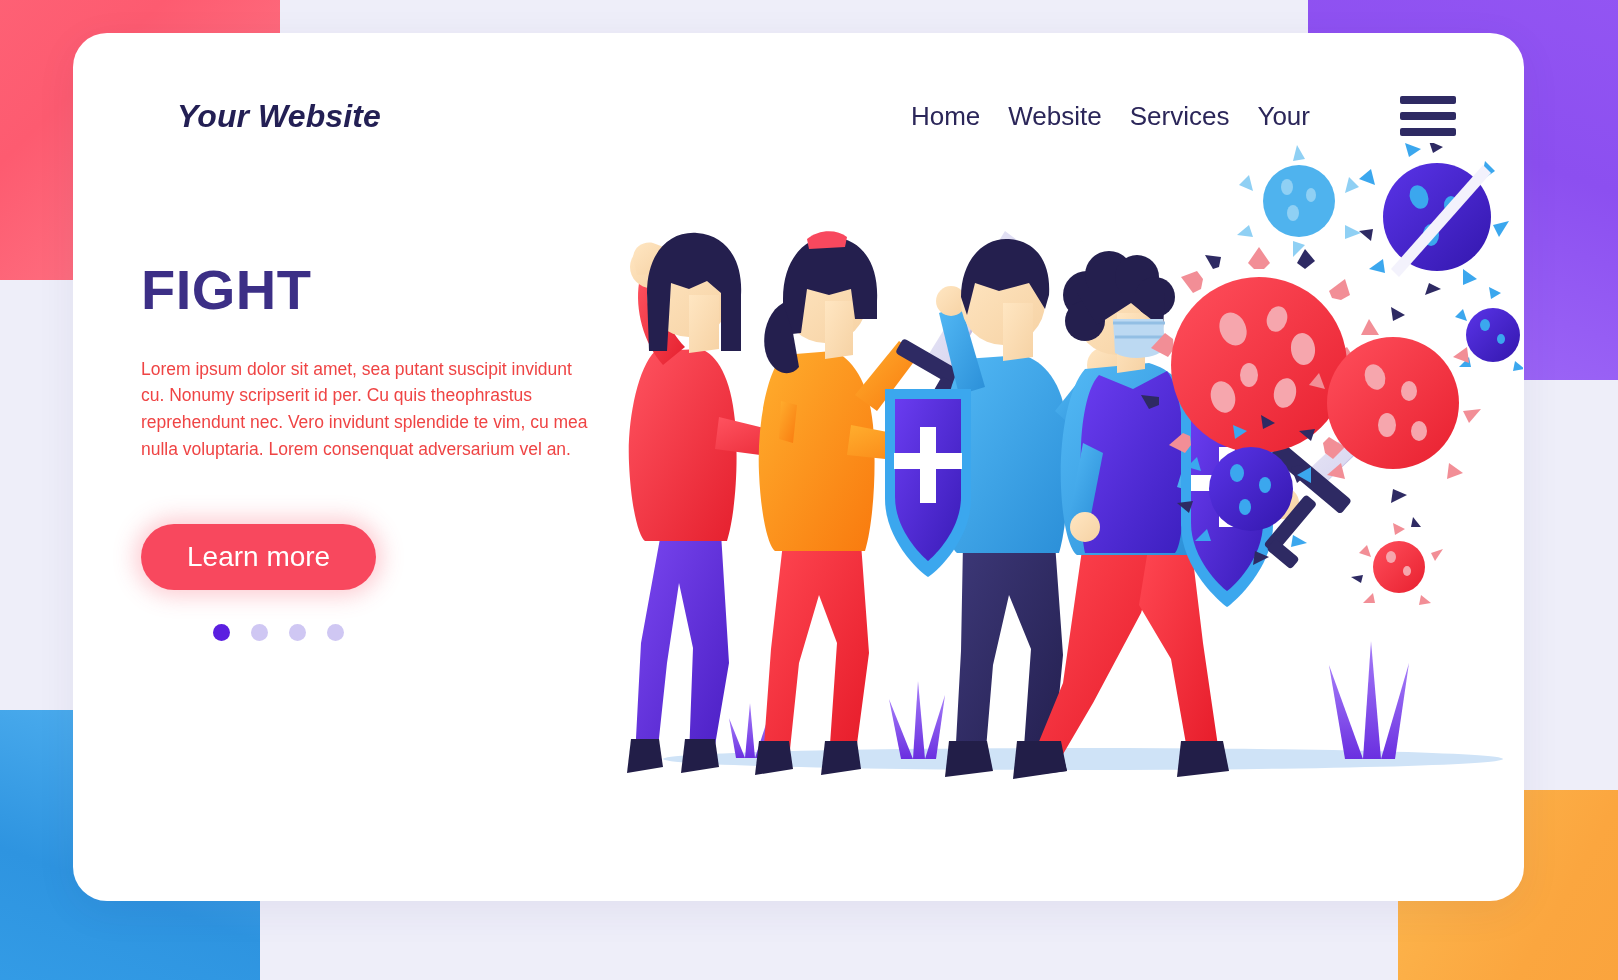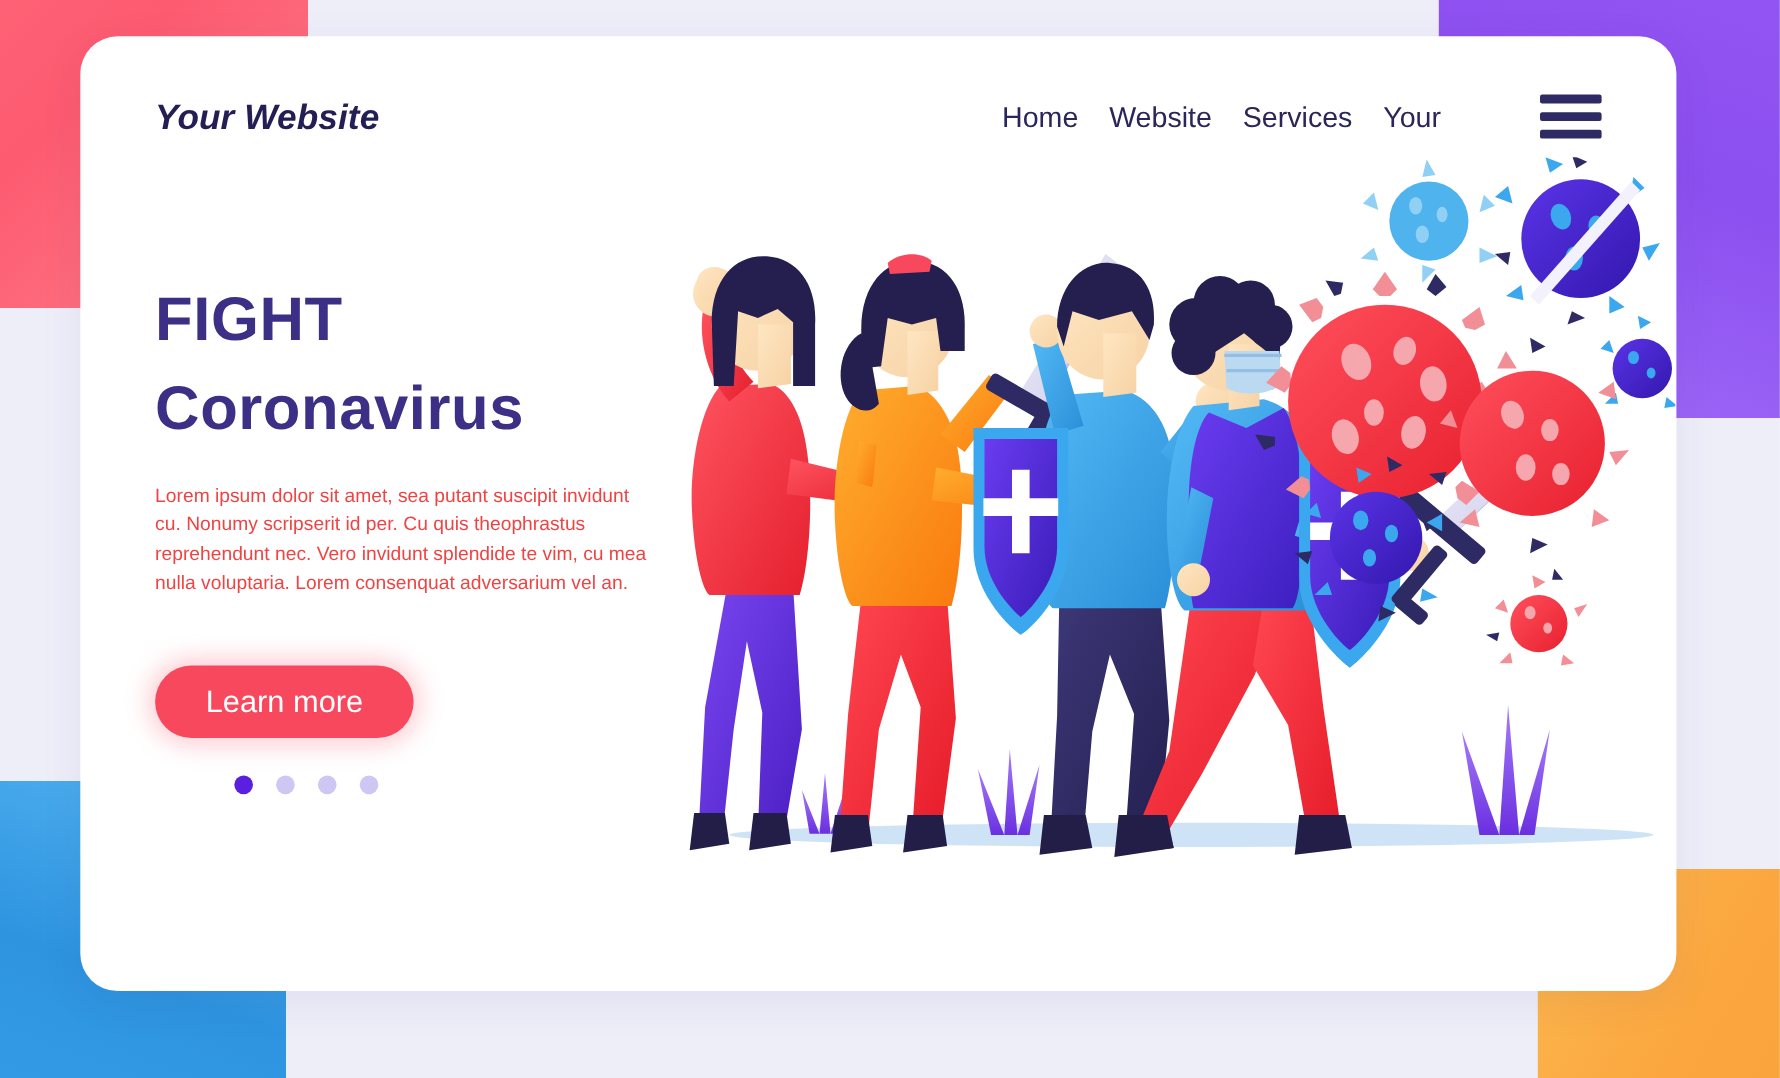--- a/index.html
+++ b/index.html
@@ -44,23 +44,23 @@
     width: 1451px; height: 868px;
     background: #ffffff;
     border-radius: 34px;
     box-shadow: 0 10px 40px rgba(60,40,120,0.07);
     overflow: hidden;
   }
 
   
   #header {
     position: absolute;
-    left: 0; top: 8px; right: 0; height: 130px;
+    left: 0; top: 18px; right: 0; height: 130px;
     display: flex; align-items: center;
-    padding: 0 68px 0 68px;
+    padding: 0 68px 0 104px;
   }
   #logo {
     font-size: 32px; font-weight: bold; font-style: italic;
     color: #231f54; letter-spacing: .1px;
     white-space: nowrap;
   }
   #nav {
     margin-left: auto;
     display: flex; align-items: center; gap: 28px;
   }
@@ -149,21 +149,20 @@
       <div id="hamburger">
         <span></span>
         <span></span>
         <span></span>
       </div>
     </nav>
   </div>
 
   <div id="hero-copy">
     <h1 id="headline-1">FIGHT</h1>
-    <h1 id="headline-2">Coronavirus</h1>
     <p id="hero-paragraph">Lorem ipsum dolor sit amet, sea putant suscipit invidunt cu. Nonumy scripserit id per. Cu quis theophrastus reprehendunt nec. Vero invidunt splendide te vim, cu mea nulla voluptaria. Lorem consenquat adversarium vel an.</p>
 
     <div id="cta-wrap">
       <button id="learn-more">Learn more</button>
     </div>
 
     <div id="dots">
       <span class="dot active"></span>
       <span class="dot inactive"></span>
       <span class="dot inactive"></span>

